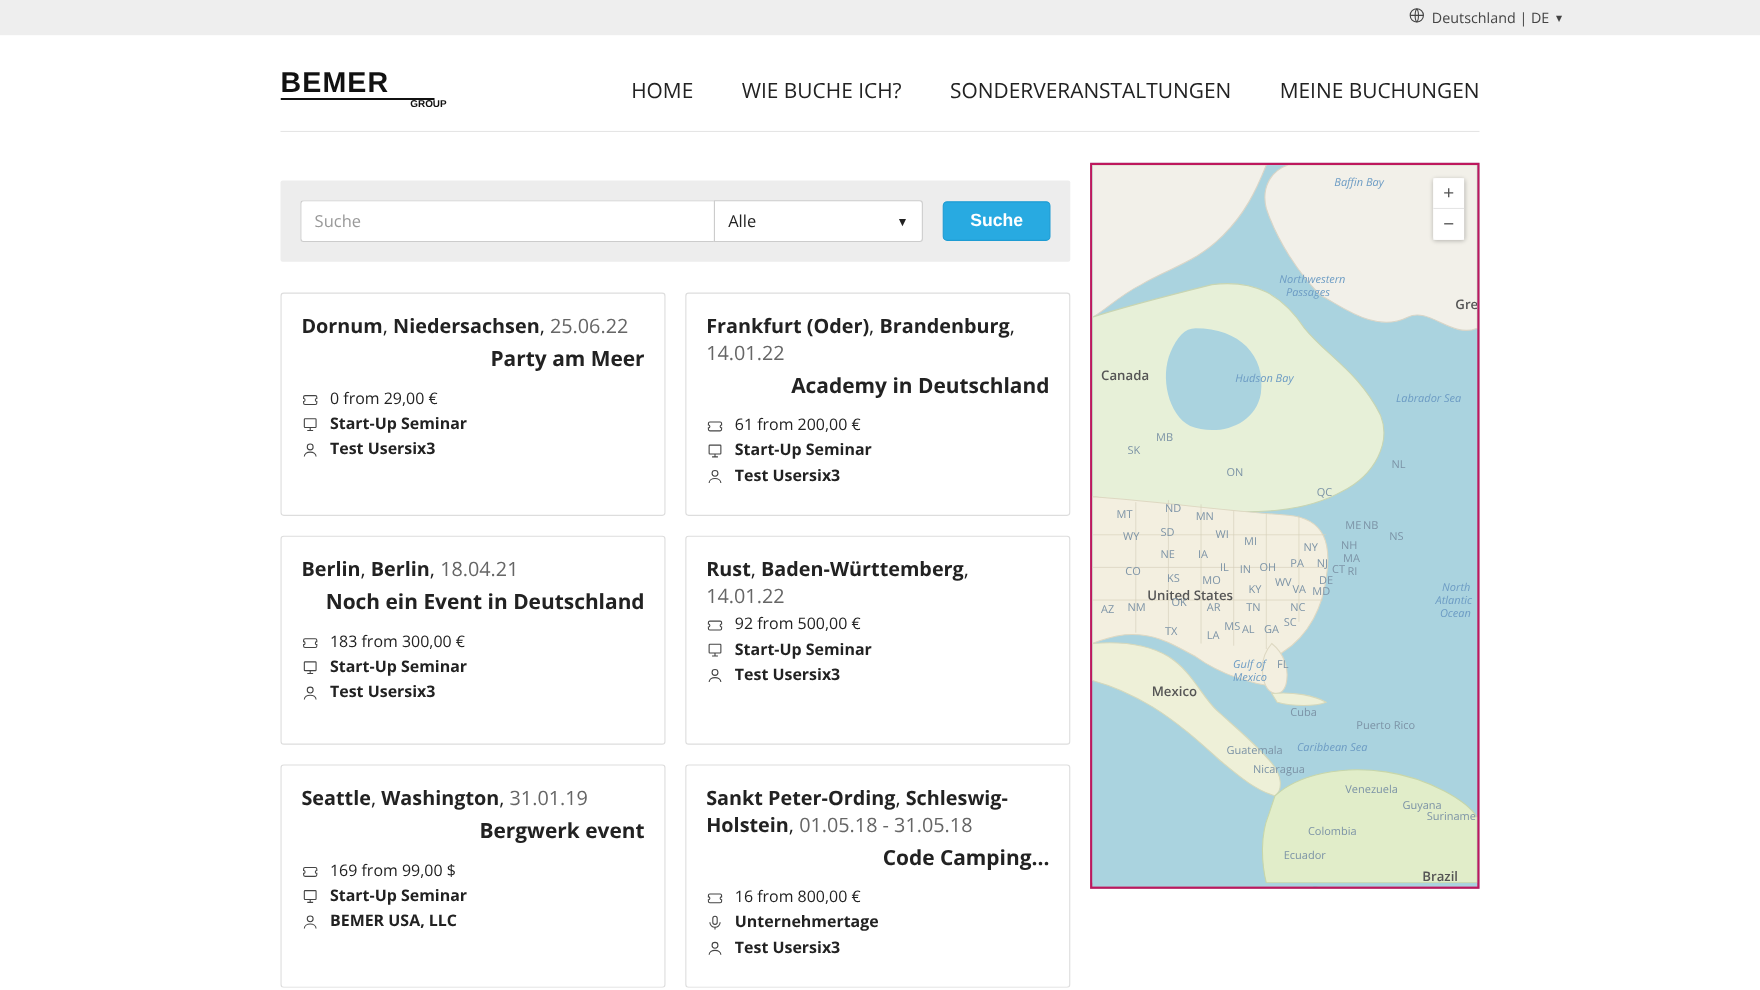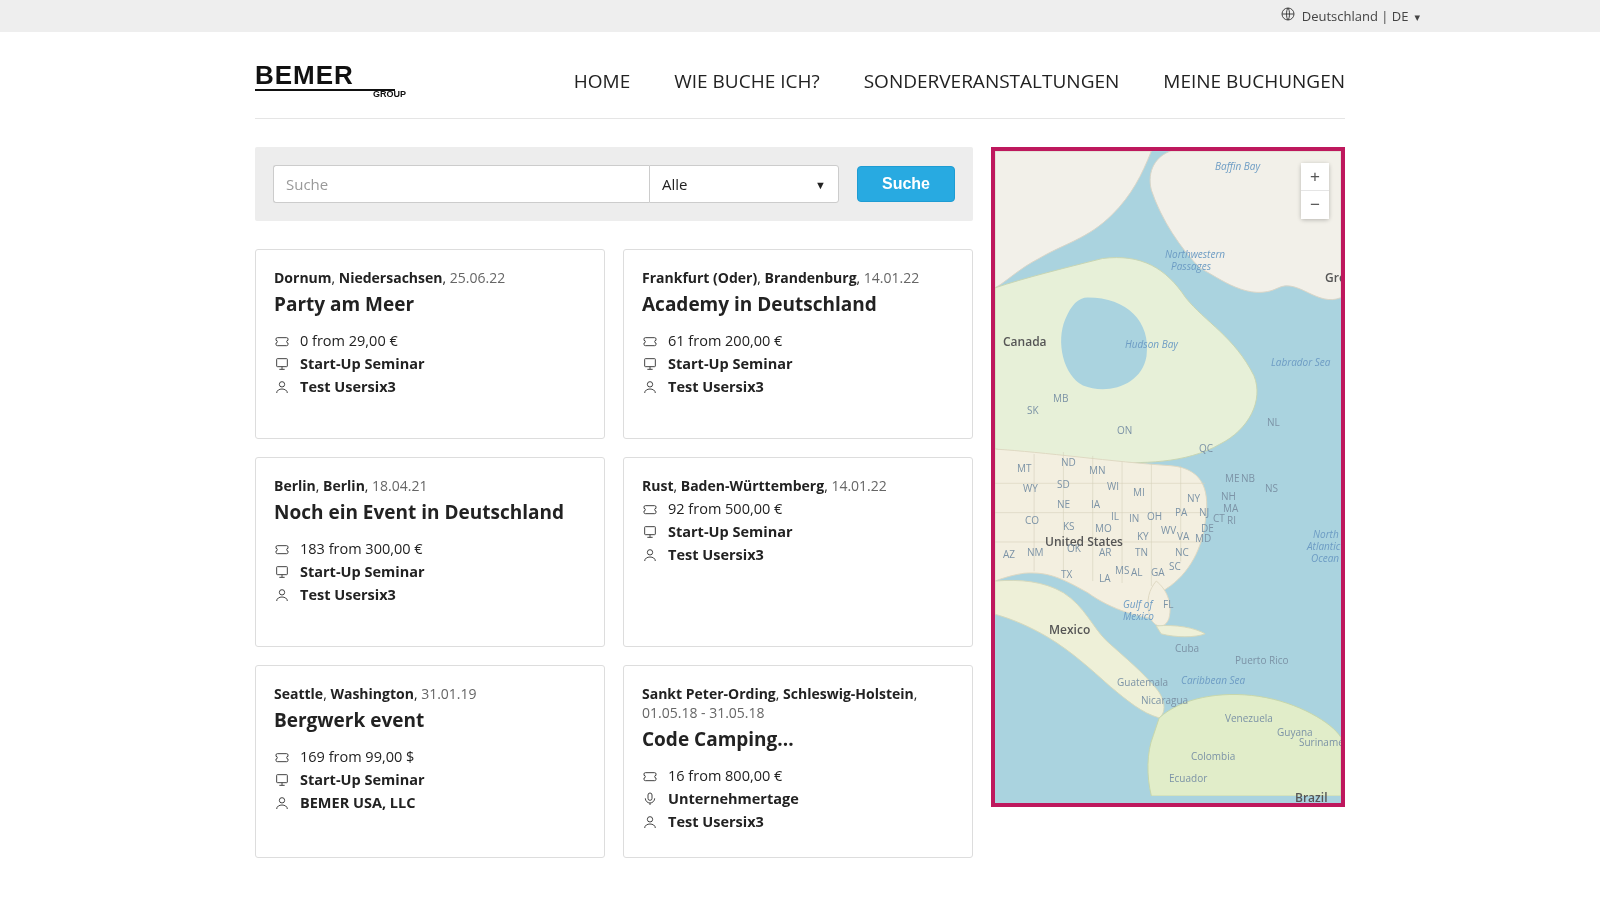--- a/index.html
+++ b/index.html
@@ -6,41 +6,41 @@
   body { font-family: "Segoe UI", "Open Sans", Tahoma, sans-serif; background: #fff; color: #222; width: 1600px; }
   .topbar { background: #eee; height: 32px; display: flex; justify-content: flex-end; align-items: center; padding: 0 180px; font-size: 13px; color: #444; }
   .topbar .globe-icon { margin-right: 6px; }
   .chevron-down { margin-left: 6px; font-size: 11px; }
   .container { width: 1090px; margin: 0 auto; }
   header.main-header { display: flex; align-items: center; justify-content: space-between; padding: 28px 0 16px; border-bottom: 1px solid #e5e5e5; }
   .logo { font-family: Arial, sans-serif; font-weight: 900; }
   nav.main-nav { display: flex; gap: 44px; }
   nav.main-nav a { color: #222; text-decoration: none; font-size: 19px; cursor: pointer; }
   .content { display: flex; gap: 18px; margin-top: 28px; }
-  .left { flex: 1; }
+  .left { flex: 1; margin-top: 16px; }
   .right { width: 354px; position: relative; }
   .search-bar { background: #ededed; padding: 18px; display: flex; gap: 0; align-items: center; border-radius: 2px; }
   .search-group { display: flex; flex: 1; }
   .search-input, .date-input, .select-input { background: #fff; border: 1px solid #ccc; height: 38px; font-size: 15px; display: flex; align-items: center; }
   .search-input { flex: 1; padding: 0 12px; color: #999; border-right: none; border-radius: 3px 0 0 3px; }
   .date-input { width: 190px; padding: 0 10px; gap: 10px; border-right: none; }
   .date-input .cal-icon { color: #888; }
   .select-input { width: 190px; padding: 0 12px; justify-content: space-between; border-radius: 0 3px 3px 0; }
   .search-btn { margin-left: 18px; background: #28aae1; color: #fff; border: 1px solid #1e9cd3; border-radius: 4px; height: 36px; padding: 0 24px; font-size: 16px; font-weight: 600; cursor: pointer; }
   .cards { display: grid; grid-template-columns: 1fr 1fr; gap: 18px; margin-top: 28px; }
   .card { border: 1px solid #ddd; border-radius: 3px; padding: 18px 18px 22px; min-height: 190px; }
-  .card .location-line { font-size: 14px; margin-bottom: 4px; }
+  .card .location-line { font-size: 18px; margin-bottom: 4px; }
   .card .location-line .loc { font-weight: 700; }
   .card .location-line .date { color: #666; font-weight: 400; }
-  .card h3 { font-size: 19px; font-weight: 700; margin-bottom: 14px; }
+  .card h3 { font-size: 19px; font-weight: 700; margin-bottom: 14px; text-align: right; }
   .card .meta { display: flex; align-items: center; gap: 10px; font-size: 14.5px; margin-bottom: 4px; }
   .card .meta .icon { width: 16px; display: inline-flex; justify-content: center; color: #444; }
   .card .meta.bold span:last-child { font-weight: 700; }
   
-  .map { position: relative; width: 354px; height: 660px; background: #aad3df; overflow: hidden; border: 4px solid #be185d; }
+  .map { position: relative; width: 354px; height: 660px; background: #aad3df; overflow: hidden; border: 2px solid #be185d; }
   .map svg { position: absolute; inset: 0; }
   .zoom { position: absolute; top: 12px; right: 12px; background: #fff; border-radius: 3px; box-shadow: 0 1px 4px rgba(0,0,0,.25); display: flex; flex-direction: column; }
   .zoom button { width: 28px; height: 28px; border: none; background: #fff; font-size: 17px; color: #555; cursor: pointer; }
   .zoom button:first-child { border-bottom: 1px solid #e5e5e5; }
   .map-label { position: absolute; font-size: 10px; color: #7c93a6; white-space: nowrap; pointer-events: none; }
   .map-label.big { font-size: 12px; color: #555; font-weight: 600; }
   .map-label.water { color: #6d9cc4; font-style: italic; }
   svg.icon { width: 16px; height: 16px; stroke: #444; stroke-width: 1.5; fill: none; flex-shrink: 0; }
 </style>
 </head>

